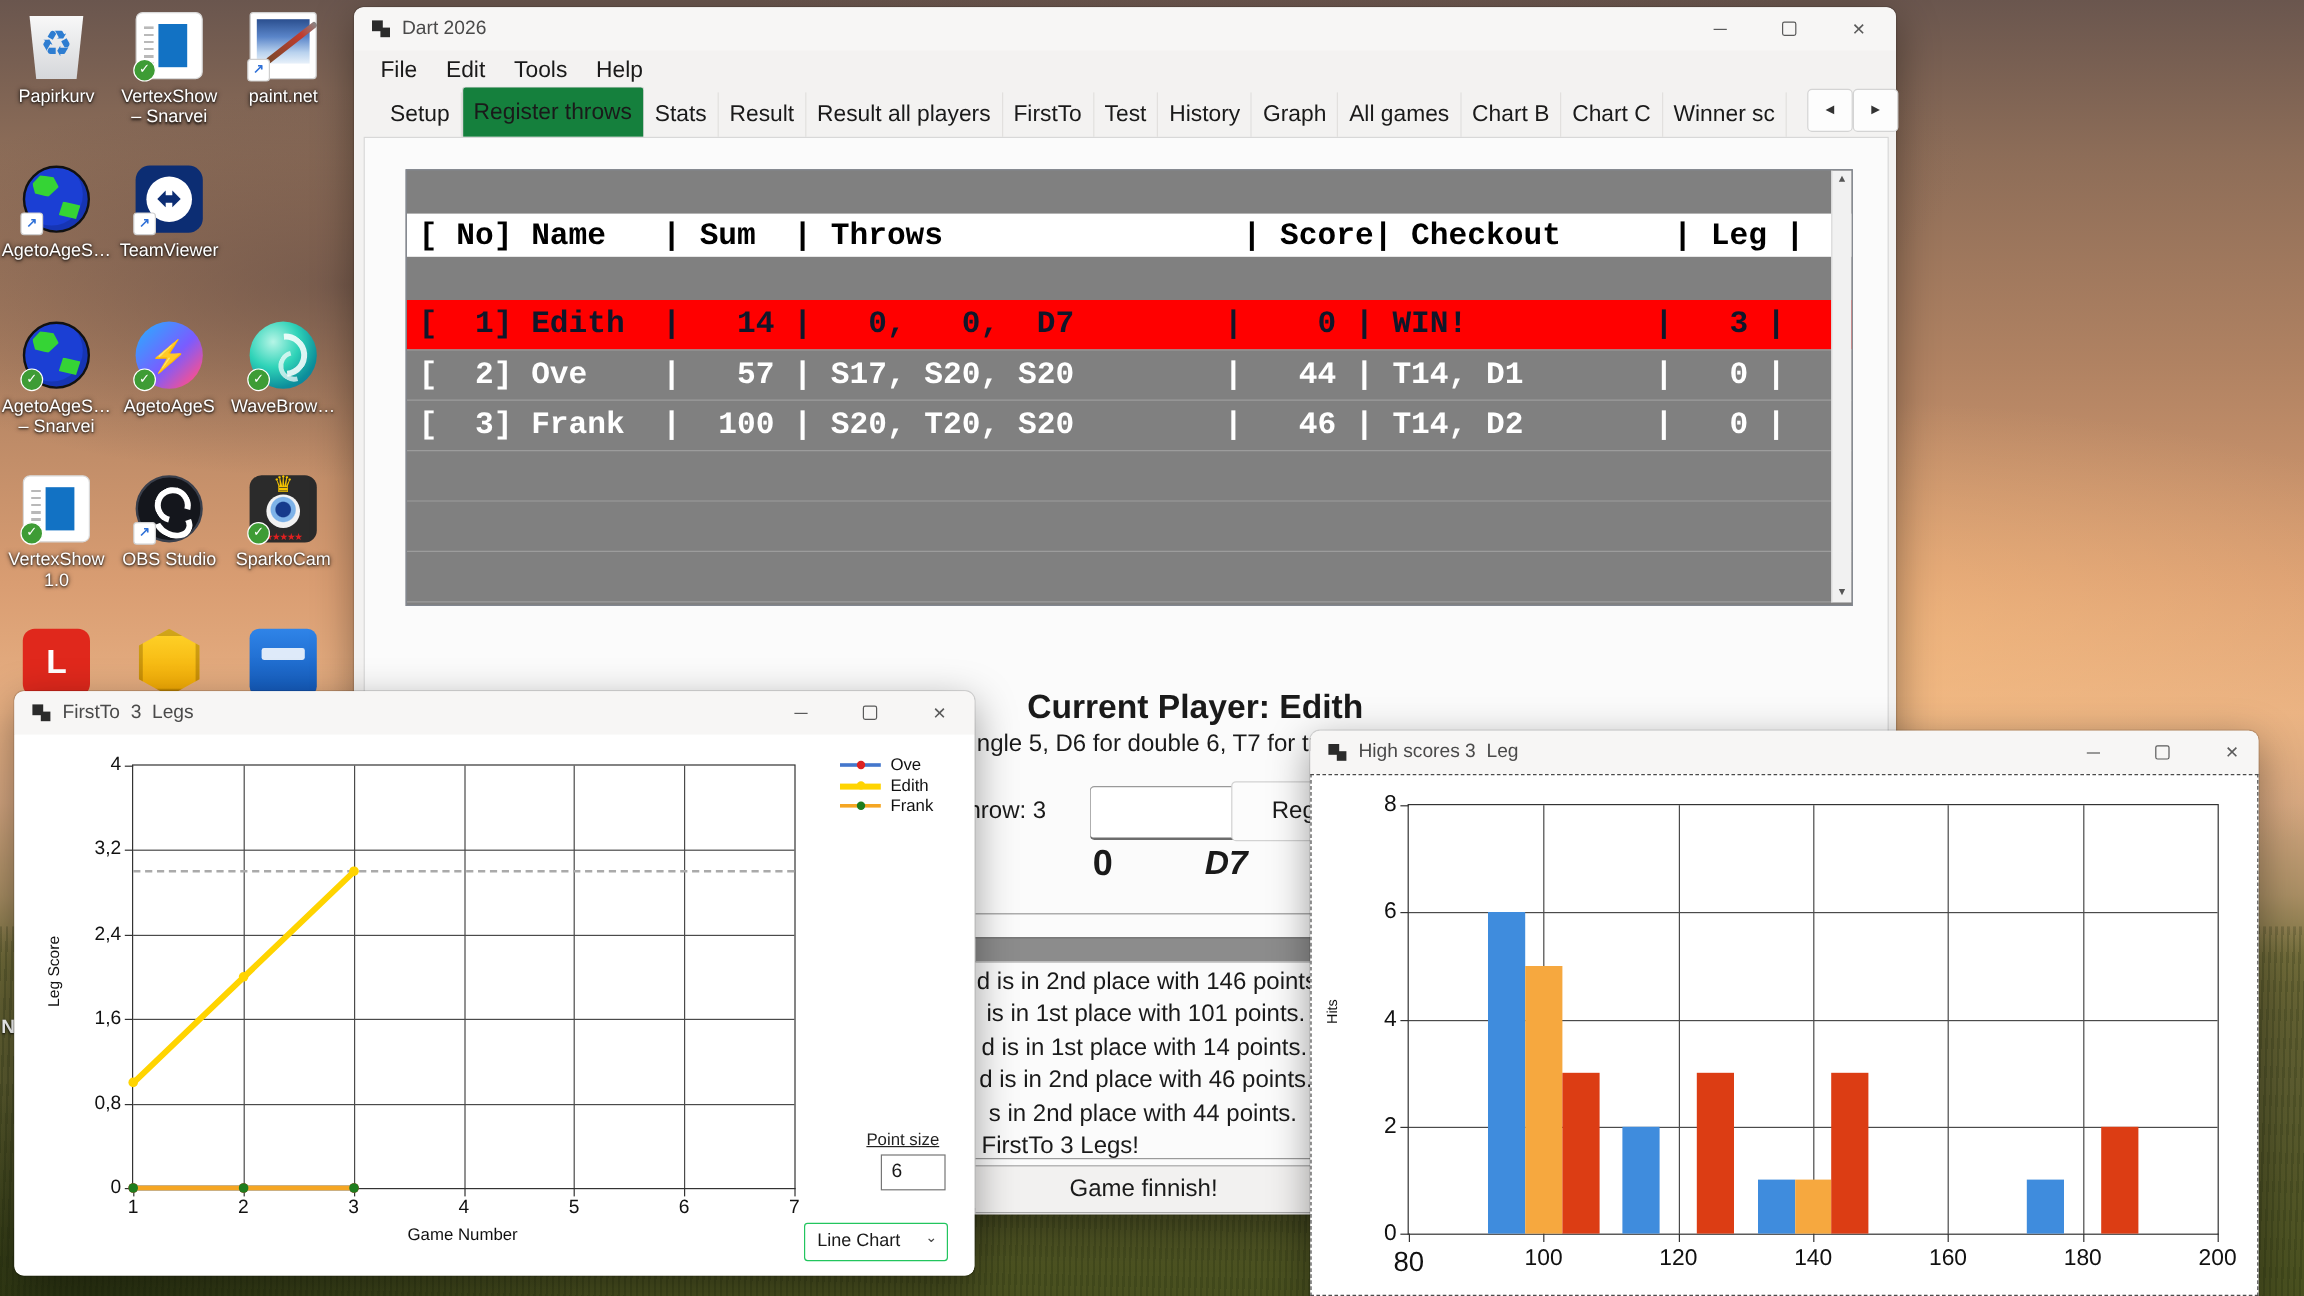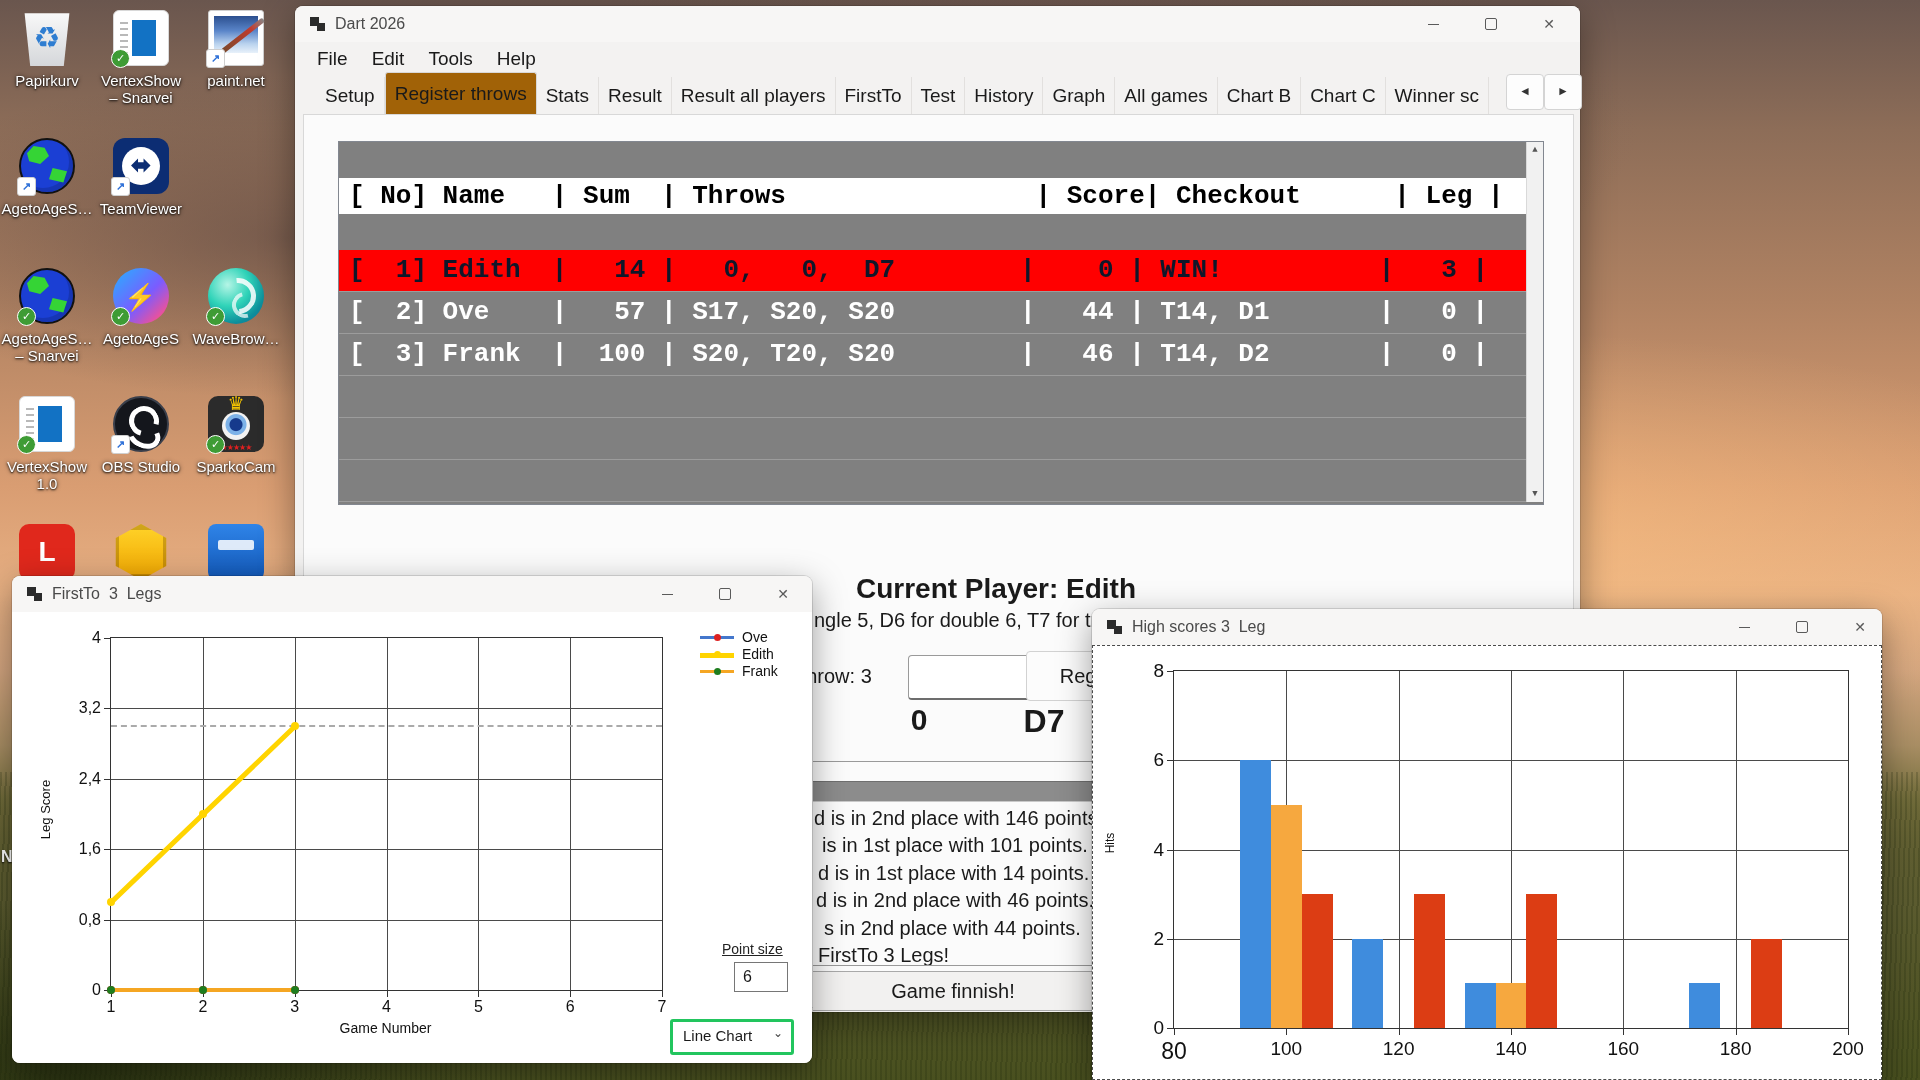--- a/index.html
+++ b/index.html
@@ -84,21 +84,21 @@
   .app-icon::after{content:"";position:absolute;left:7px;top:7px;width:8px;height:8px;background:#2b2b2b;}
   .capbtn{position:absolute;top:0;width:46px;height:36px;text-align:center;}
   .capbtn .g-min{display:inline-block;width:11px;height:1px;background:#5a5a5a;margin-top:18px;}
   .capbtn .g-max{display:inline-block;width:10px;height:10px;border:1px solid #5a5a5a;border-radius:2px;margin-top:12px;}
   .capbtn .g-close{display:inline-block;font-size:14px;color:#5a5a5a;line-height:36px;}
   
   .menu-item{display:inline-block;padding:0 12px;font-size:19px;line-height:30px;color:#1a1a1a;}
   #dart-tabs{position:absolute;left:21px;top:66px;width:1190px;height:43px;overflow:hidden;white-space:nowrap;}
   .tab{display:inline-block;padding:0 9px;font-size:19px;line-height:38px;height:38px;margin-top:5px;
     color:#1a1a1a;border-right:1px solid #e2e0de;background:transparent;vertical-align:top;}
-  .tab.selected{background:#a16207;border:1px solid #d8d8d8;border-bottom:none;height:42px;margin-top:0;
+  .tab.selected{background:#15803d;border:1px solid #d8d8d8;border-bottom:none;height:42px;margin-top:0;
     border-radius:3px 3px 0 0;line-height:42px;}
   .tab-arrow{position:absolute;top:68px;width:36px;height:34px;background:#fdfdfd;border:1px solid #d4d4d4;
     border-radius:4px;text-align:center;line-height:32px;font-size:12px;color:#333;}
   #dart-page{position:absolute;left:8px;top:108px;width:1269px;height:892px;background:#fbfbfb;
     border:1px solid #d8d8d8;}
   #dart-list{position:absolute;left:34px;top:26px;width:1204px;height:362px;background:#808080;
     border:1px solid #828790;overflow:hidden;}
   .mono{font-family:"Liberation Mono","DejaVu Sans Mono",monospace;white-space:pre;font-weight:bold;}
   #list-header{height:36px;line-height:36px;background:#fff;color:#000;font-size:26px;padding-left:10px;}
   .lrow{height:41px;line-height:41px;font-size:26px;padding-left:10px;color:#fff;
@@ -123,21 +123,21 @@
   .gridh{position:absolute;left:0;height:1px;background:#4a4a4a;}
   .tickx{position:absolute;width:1px;height:7px;background:#333;}
   .ticky{position:absolute;height:1px;width:7px;background:#333;}
   .xlab,.ylab{position:absolute;color:#111;}
   .seg{position:absolute;border-radius:2px;}
   .dotm{position:absolute;border-radius:50%;}
   .axis-title{position:absolute;color:#111;}
   .legend-row{position:absolute;height:14px;font-size:14px;color:#111;}
   .legend-row .sw{position:absolute;left:0;top:6px;width:34px;}
   .legend-row .lt{position:absolute;left:42px;top:-1px;}
-  .combo{position:absolute;background:#fff;border:3px solid #22c55e;border-radius:3px;font-size:15px;}
+  .combo{position:absolute;background:#fff;border:1px solid #22c55e;border-radius:3px;font-size:15px;}
   .combo .cv{position:absolute;left:10px;top:5px;}
   .combo .chev{position:absolute;right:8px;top:4px;color:#444;font-size:12px;}
   .plabel{position:absolute;font-size:14px;color:#222;}
   .pbox{position:absolute;background:#fff;border:1px solid #767676;font-size:16px;line-height:28px;padding-left:8px;}
   #nfrag{position:absolute;left:1px;top:848px;color:#fff;font-size:16px;font-weight:bold;
     text-shadow:0 1px 2px rgba(0,0,0,.9);}
 </style>
 </head>
 <body>
 
@@ -289,21 +289,21 @@
           <span class="sar" style="bottom:0;">▼</span>
         </div>
       </div>
       <div style="position:absolute;left:34px;top:548px;font-size:22px;font-weight:bold;color:#e01b1b;">Auto Mode OFF</div>
       <div style="position:absolute;left:392px;top:458px;width:600px;text-align:center;font-size:28px;font-weight:bold;">Current Player: Edith</div>
       <div style="position:absolute;left:510px;top:494px;font-size:20px;">ngle 5, D6 for double 6, T7 for tr</div>
       <div style="position:absolute;left:490px;top:550px;font-size:20px;">Throw: 3</div>
       <div class="textbox" style="left:604px;top:540px;width:153px;height:42px;"></div>
       <div class="btn" style="left:722px;top:536px;width:140px;height:48px;line-height:48px;">Register</div>
       <div style="position:absolute;left:575px;top:588px;width:80px;text-align:center;font-size:30px;font-weight:bold;">0</div>
-      <div style="position:absolute;left:700px;top:588px;width:80px;text-align:center;font-size:32px;font-weight:bold;">D7</div>
+      <div style="position:absolute;left:700px;top:588px;width:80px;font-size:28px;font-weight:bold;font-style:italic;">D7</div>
       <div class="sepline" style="left:509px;top:646px;width:280px;"></div>
       <div class="grayband" style="left:509px;top:666px;width:280px;height:19px;"></div>
       <div id="status-lines">
           <div class="stline" style="left: 510px; top: 692px;">d is in 2nd place with 146 points</div>
           <div class="stline" style="left: 518px; top: 719.4px;">is in 1st place with 101 points.</div>
           <div class="stline" style="left: 514px; top: 746.8px;">d is in 1st place with 14 points.</div>
           <div class="stline" style="left: 512px; top: 774.2px;">d is in 2nd place with 46 points.</div>
           <div class="stline" style="left: 520px; top: 801.6px;">s in 2nd place with 44 points.</div>
           <div class="stline" style="left: 514px; top: 829px;">FirstTo 3 Legs!</div>
         </div>

